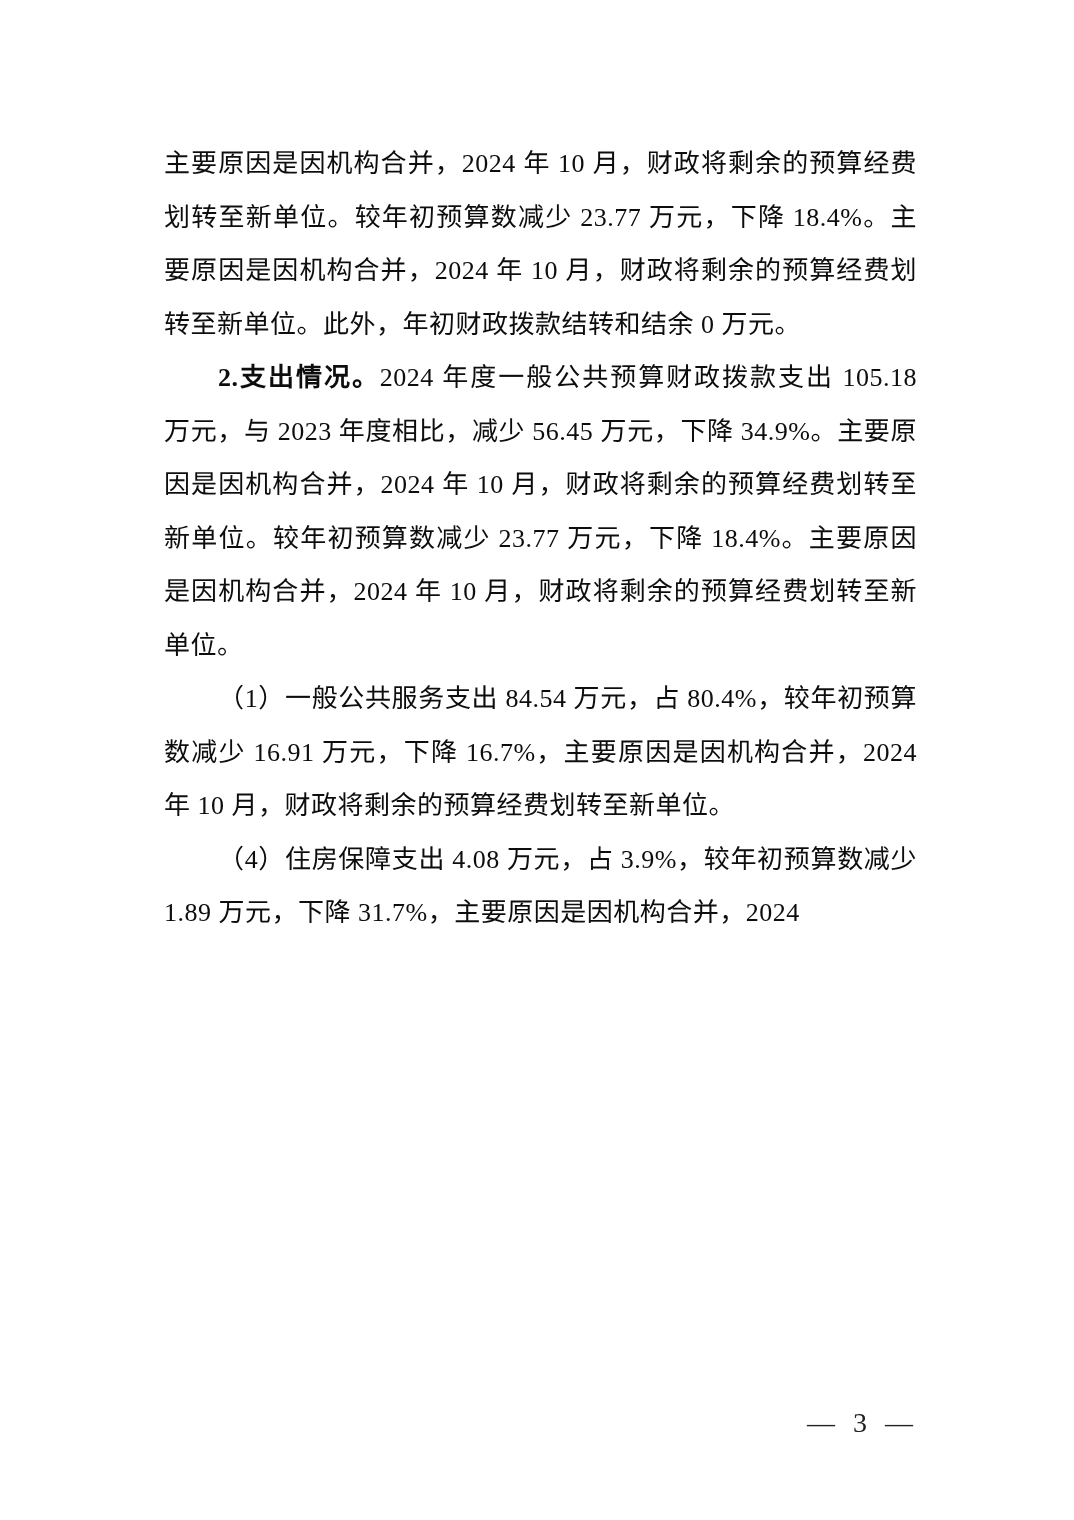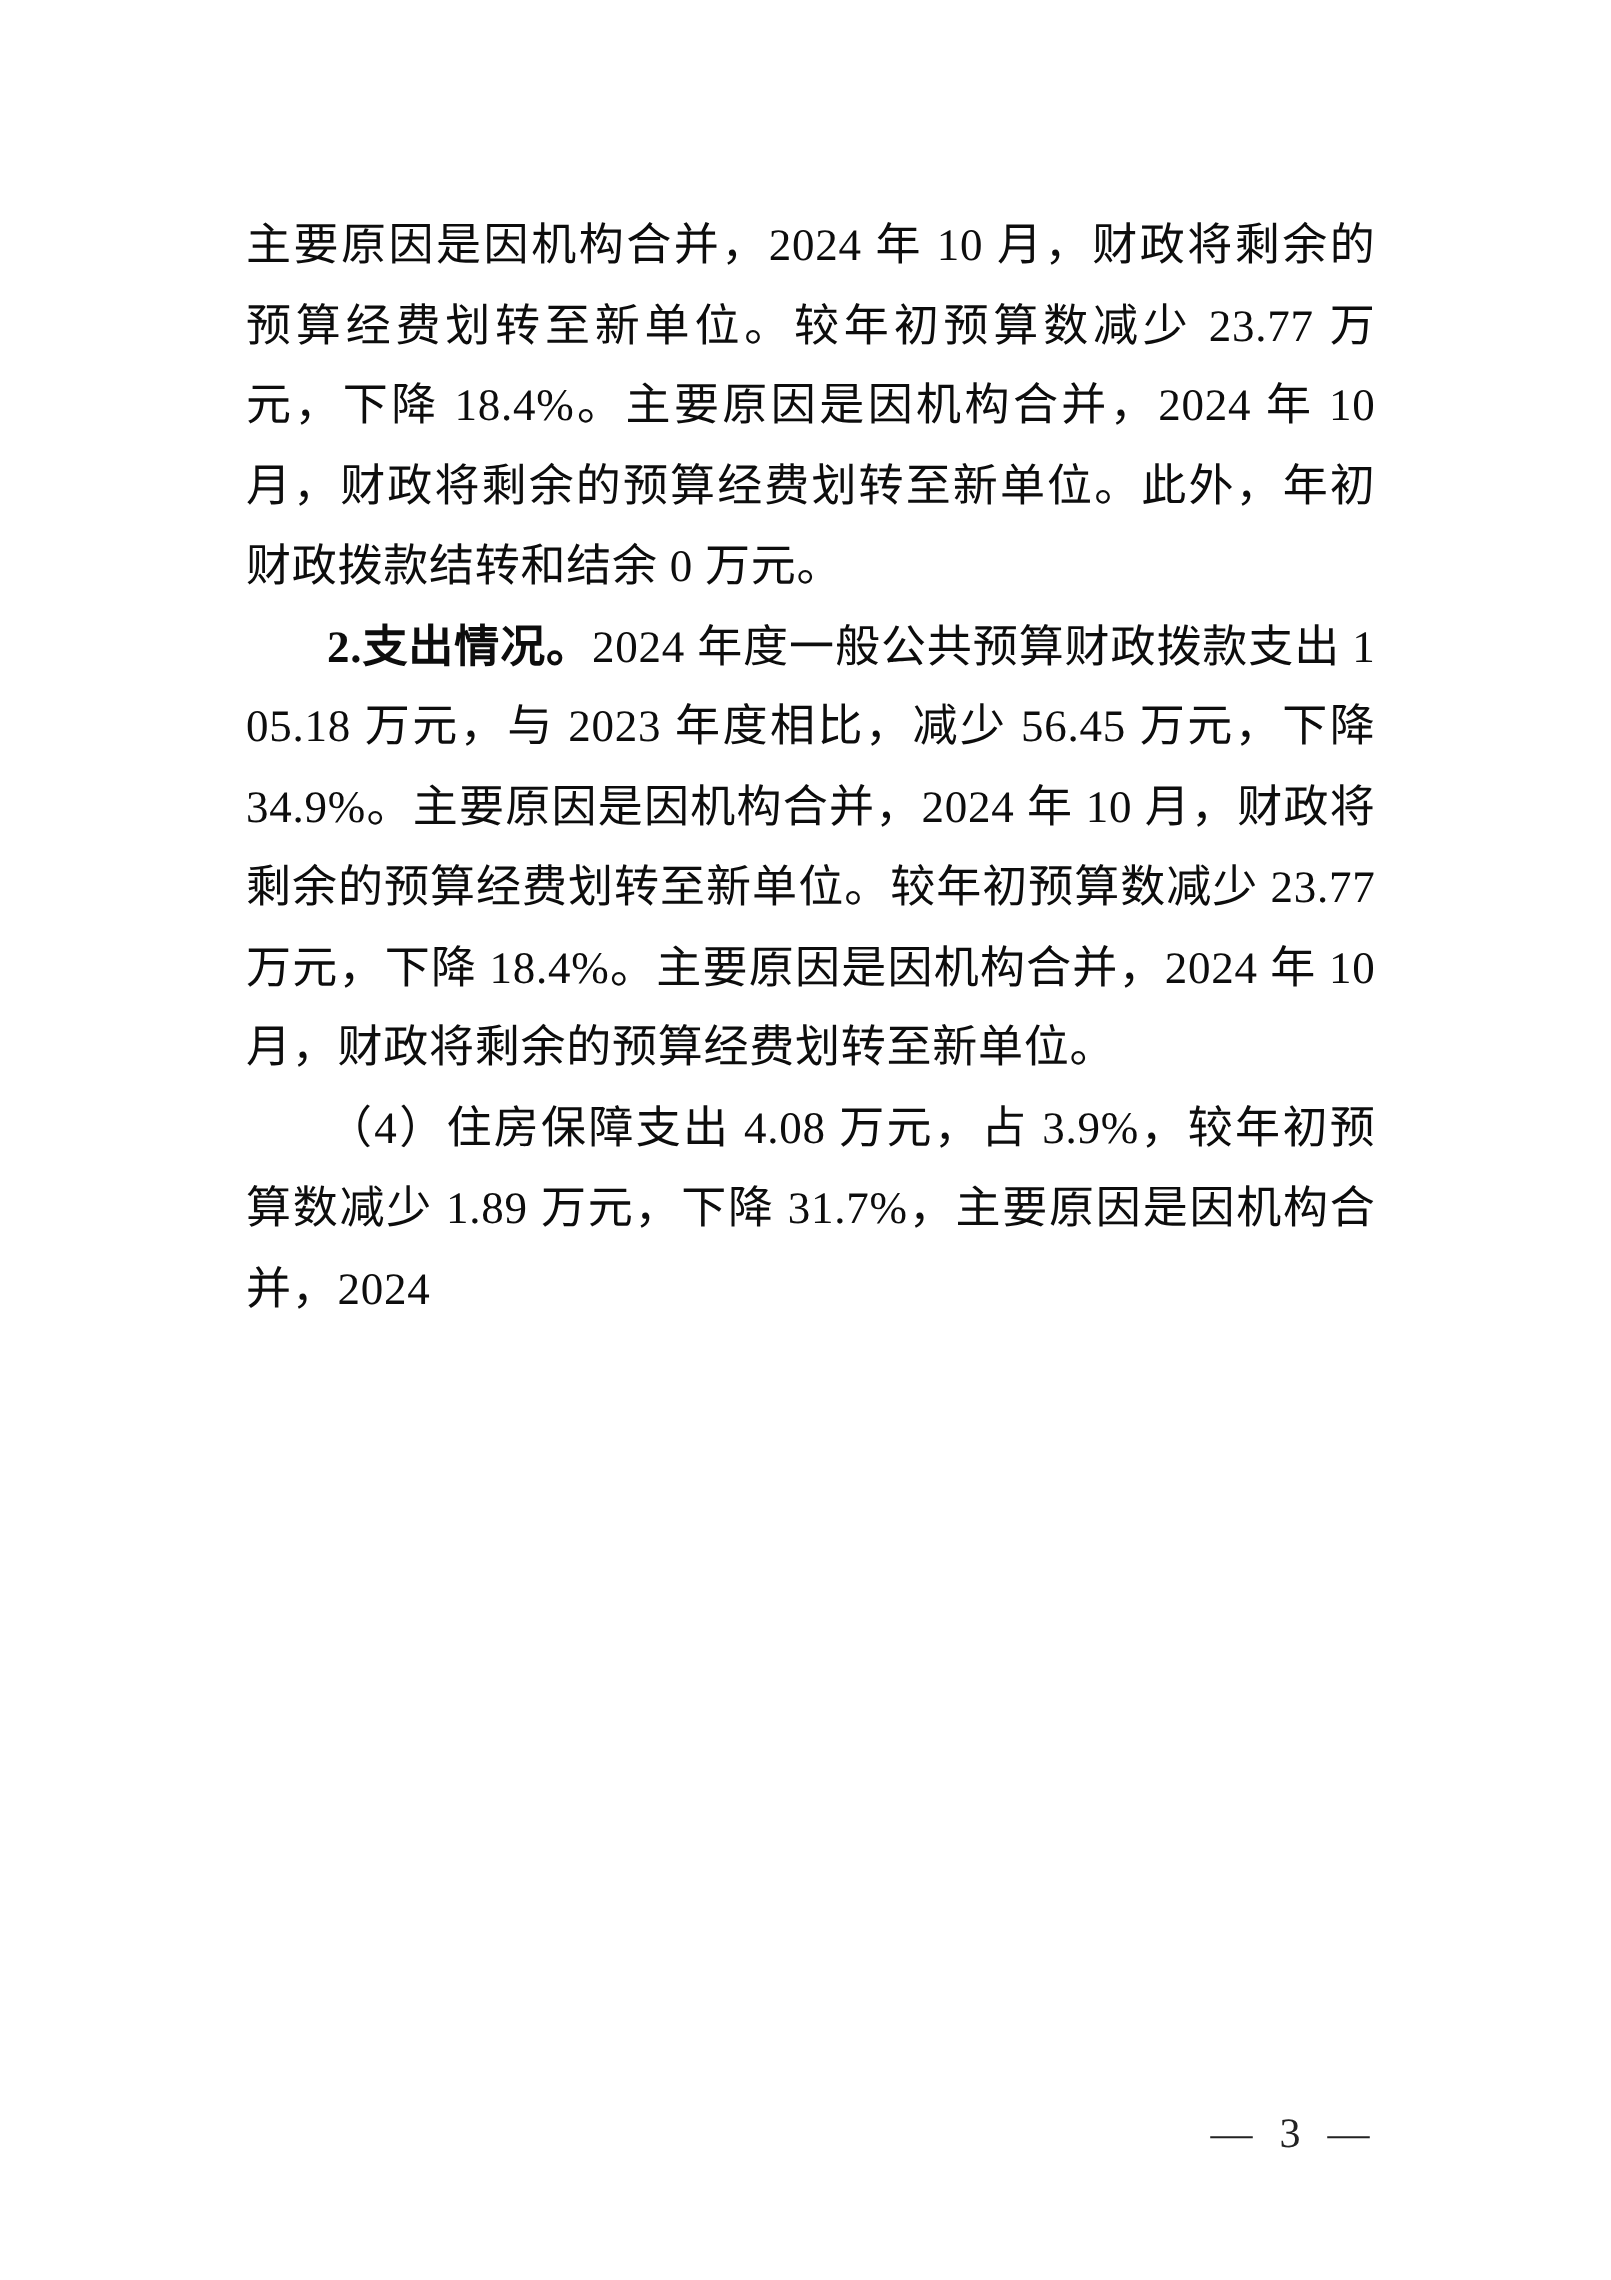--- a/index.html
+++ b/index.html
@@ -17,21 +17,21 @@
     overflow: hidden;
   }
   .content {
     position: absolute;
     left: 164px;
     top: 137px;
     width: 753px;
   }
   .content p {
     margin: 0;
-    font-size: 30px;
+    font-size: 26px;
     line-height: 53.5px;
     text-align: justify;
     letter-spacing: 0.5px;
     word-break: break-all;
   }
   .content p.indent {
     text-indent: 54px;
   }
   .lead {
     font-weight: 700;
@@ -51,20 +51,21 @@
 </head>
 <body>
 
 <div class="page">
   <div class="content">
     <p>主要原因是因机构合并，2024 年 10 月，财政将剩余的预算经费划转至新单位。较年初预算数减少 23.77 万元，下降 18.4%。主要原因是因机构合并，2024 年 10 月，财政将剩余的预算经费划转至新单位。此外，年初财政拨款结转和结余 0 万元。</p>
 
     <p class="indent"><b class="lead">2.支出情况。</b><span>2024 年度一般公共预算财政拨款支出 105.18 万元，与 2023 年度相比，减少 56.45 万元，下降 34.9%。主要原因是因机构合并，2024 年 10 月，财政将剩余的预算经费划转至新单位。较年初预算数减少 23.77 万元，下降 18.4%。主要原因是因机构合并，2024 年 10 月，财政将剩余的预算经费划转至新单位。</span></p>
 
 
+    <p class="indent">（1）一般公共服务支出 84.54 万元，占 80.4%，较年初预算数减少 16.91 万元，下降 16.7%，主要原因是因机构合并，2024 年 10 月，财政将剩余的预算经费划转至新单位。</p>
 
 
 
     <p class="indent">（4）住房保障支出 4.08 万元，占 3.9%，较年初预算数减少 1.89 万元，下降 31.7%，主要原因是因机构合并，2024</p>
   </div>
 
   <div class="footer">
     <span>—</span>
     <span>3</span>
     <span>—</span>

